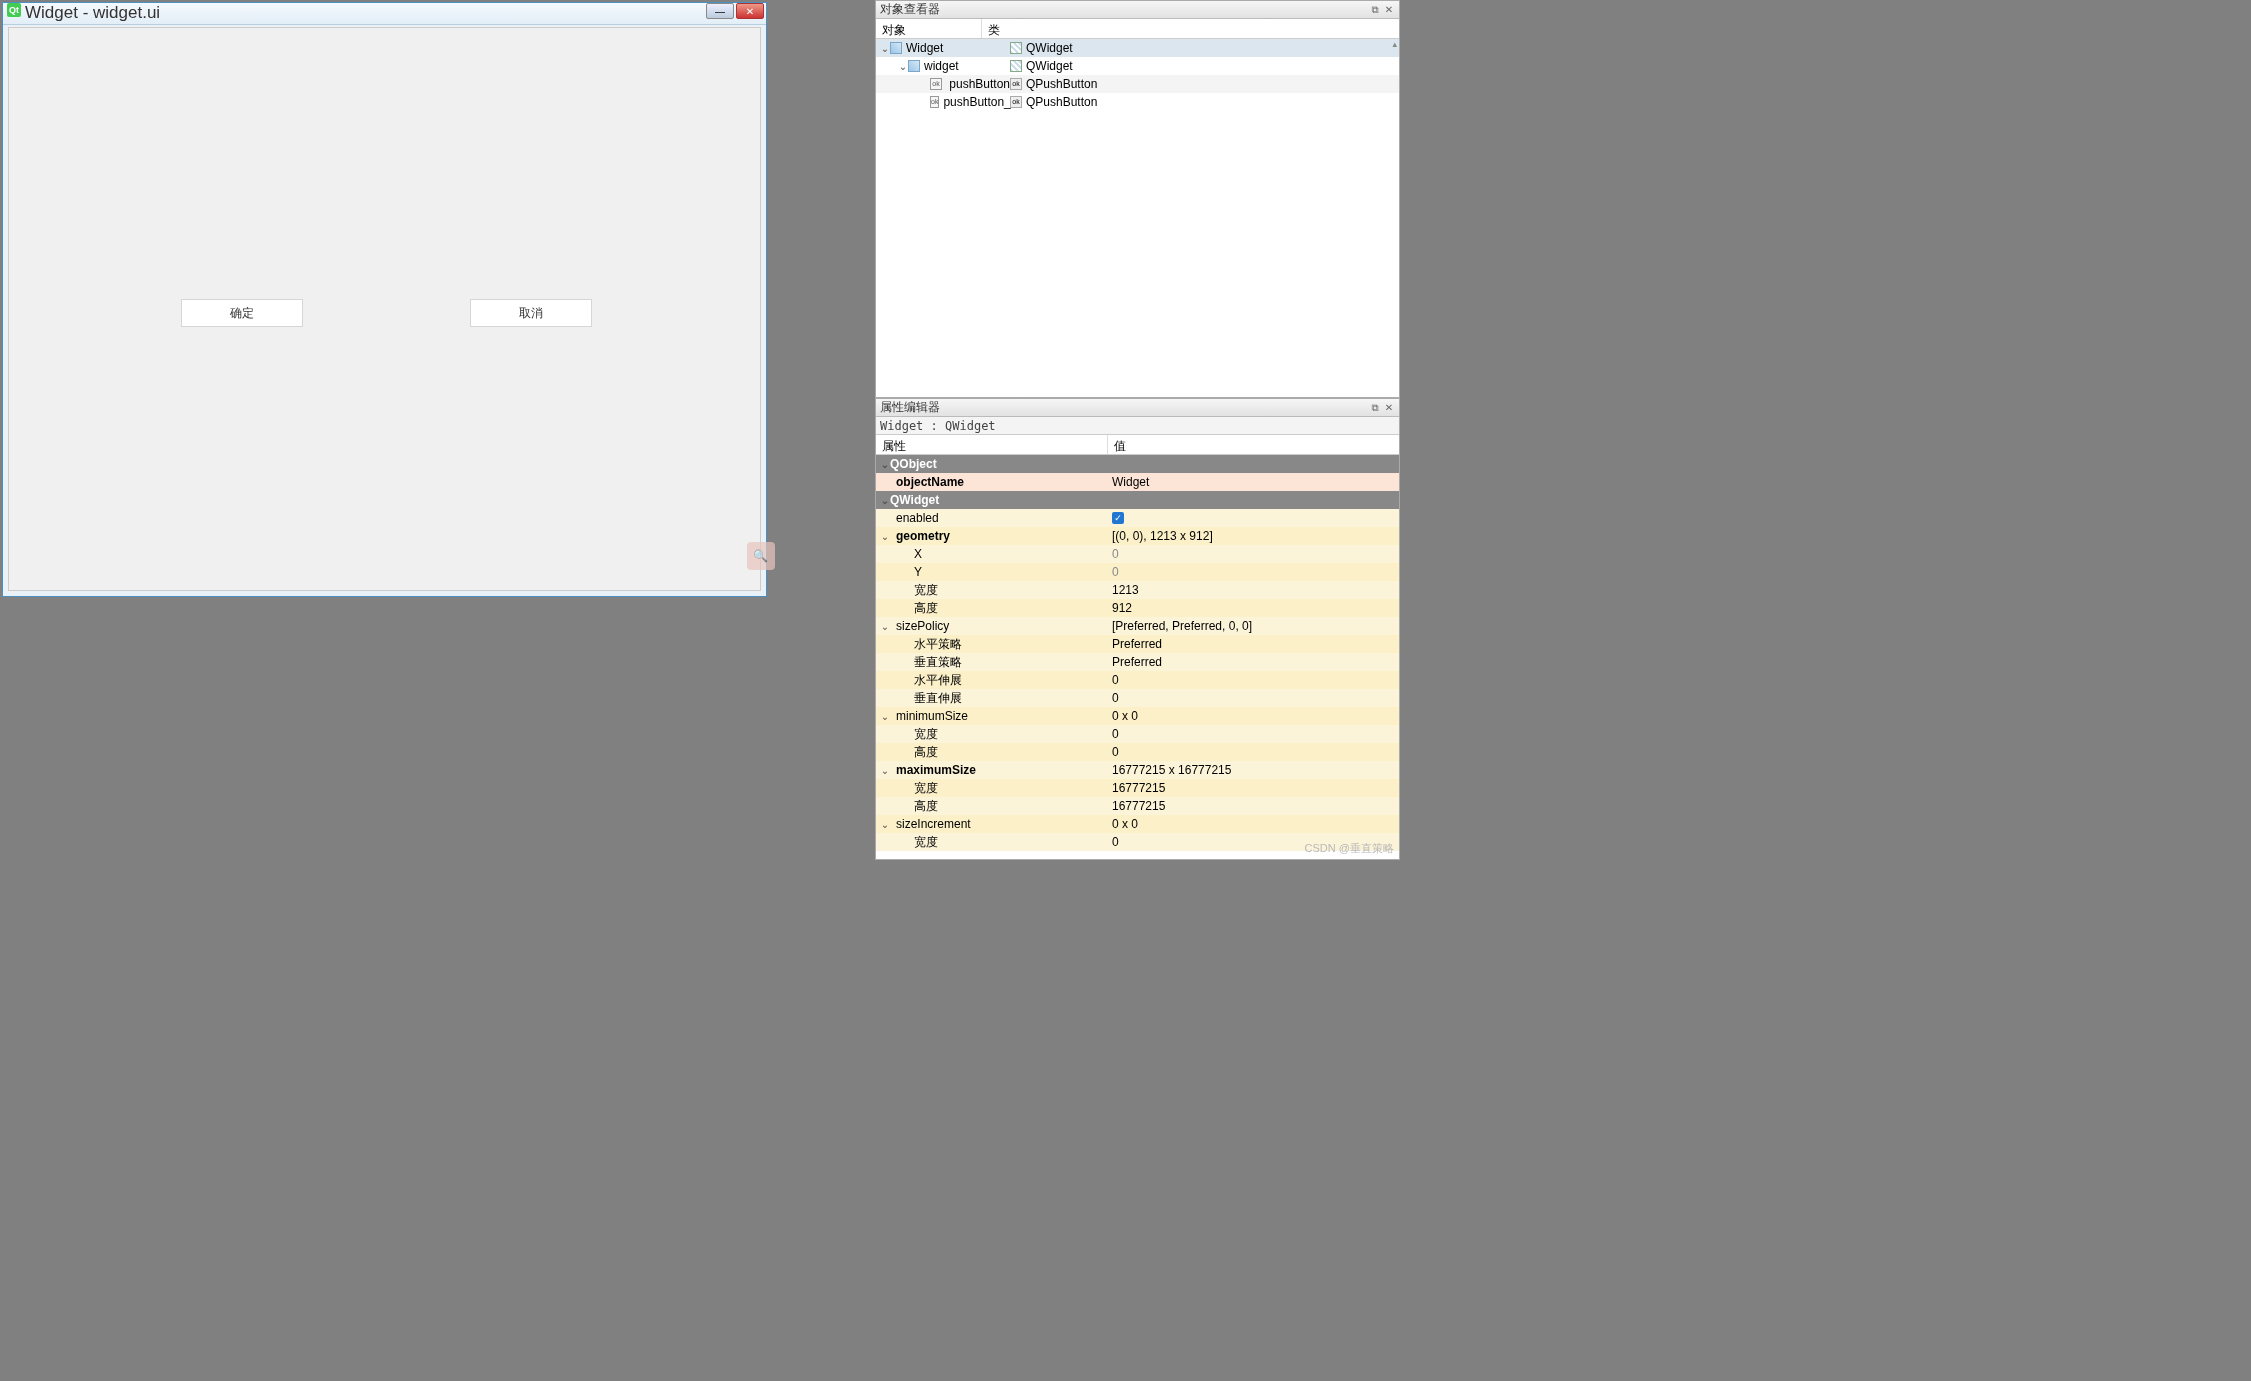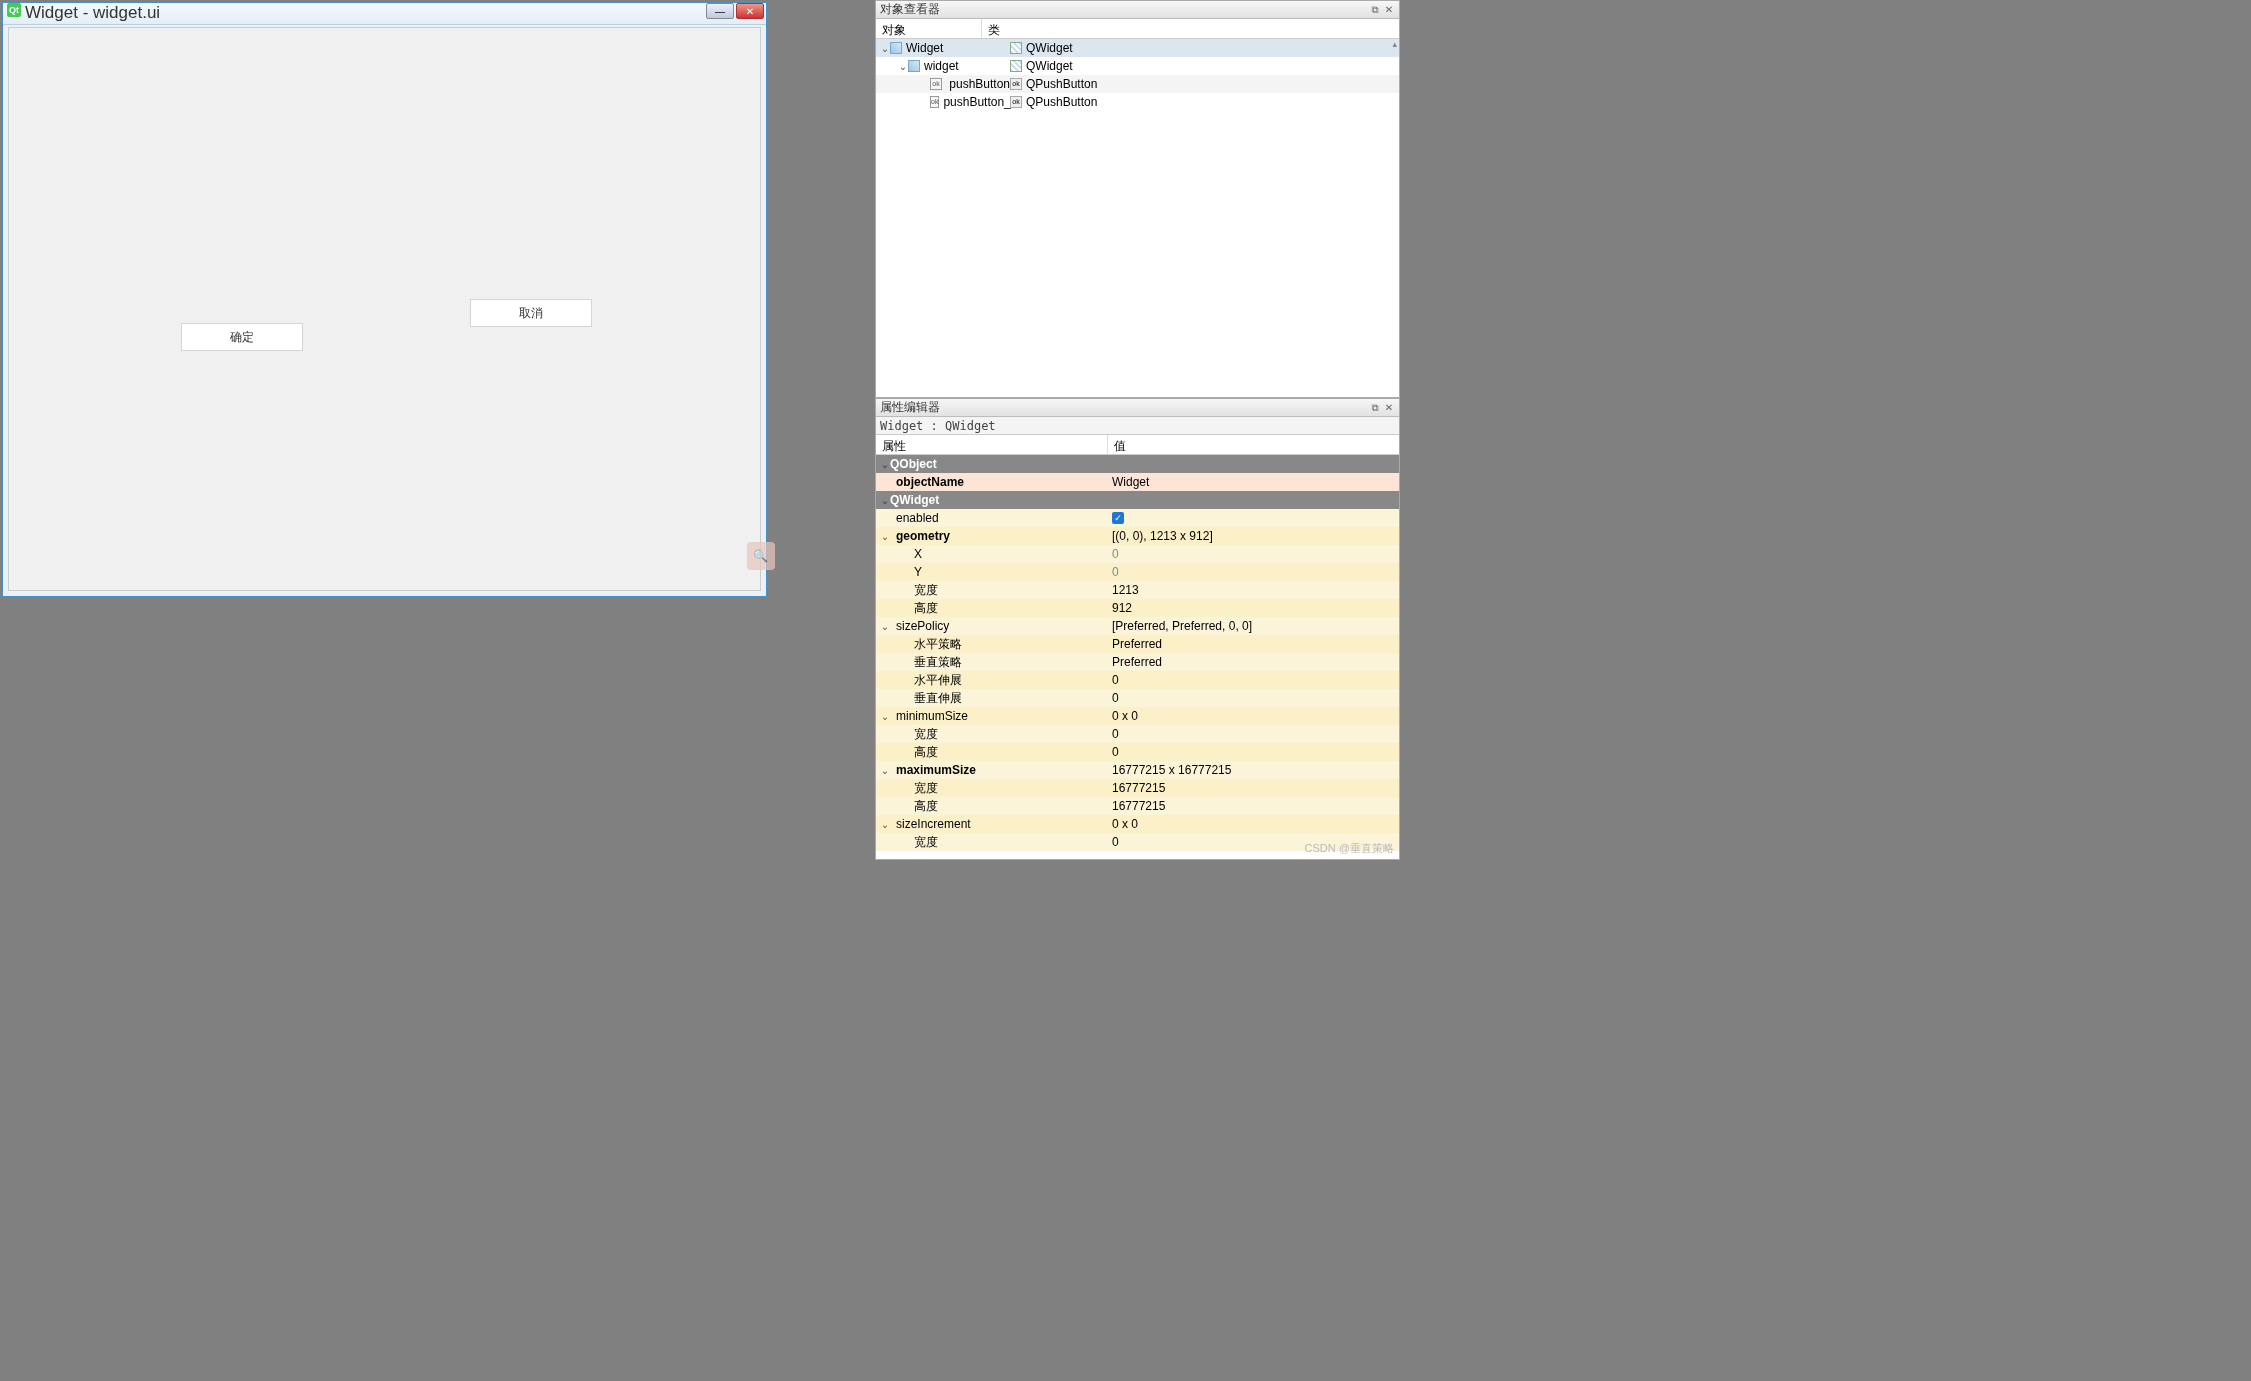--- a/index.html
+++ b/index.html
@@ -9,21 +9,21 @@
     .design-window { position: absolute; left: 2px; top: 2px; width: 765px; height: 595px; background: #eaf2f8; border: 1px solid #4a90c2; }
     .titlebar { display: flex; align-items: flex-start; height: 22px; background: linear-gradient(#f5f9fc,#e2eef7); border-bottom: 1px solid #b8cfe0; padding-left: 4px; }
     .qt-icon { width: 14px; height: 14px; background: #41cd52; border-radius: 2px; color: #fff; font-weight: bold; font-size: 9px; display:flex; align-items:center; justify-content:center; margin-right:4px; }
     .titlebar-text { flex:1; font-size: 17px; color: #333; }
     .win-btns { display:flex; }
     .win-btn { width:28px; height:16px; margin-right:2px; border:1px solid #888; border-radius:2px; display:flex; align-items:center; justify-content:center; font-size:10px;}
     .win-min { background: linear-gradient(#eef,#bcd); }
     .win-close { background: linear-gradient(#e98,#c33); color:#fff; border-color:#a33;}
     .canvas { position:absolute; top:24px; left:5px; right:5px; bottom:5px; background: #f0f0f0; background-image: radial-gradient(#bbb 0.5px, transparent 0.5px); background-size: 6px 6px; border: 1px solid #ccc;}
     .push-button { position:absolute; width: 122px; height: 28px; background: #fff; border: 1px solid #d6d6d6; display:flex; align-items:center; justify-content:center; color:#333; font-size:12px;}
-    .pb1 { left: 172px; top: 271px; margin-top: 24px; }
+    .pb1 { left: 172px; top: 271px; }
     .pb2 { left: 461px; top: 271px; }
     .zoom-badge { position: absolute; right: -15px; bottom: 20px; width: 28px; height:28px; background:#e8c5bd; border-radius:4px; display:flex; align-items:center; justify-content:center; opacity:.7;}
 
     
     .right-col { position:absolute; left: 875px; top:0; width:525px; height:860px; display:flex; flex-direction:column; }
     .panel { border:1px solid #aaa; background:#fff; display:flex; flex-direction:column; }
     .panel-header { background: linear-gradient(#f6f6f6,#e2e2e2); border-bottom:1px solid #bbb; height:18px; display:flex; align-items:center; padding: 0 4px; font-size:12px; color:#333;}
     .panel-header .spacer{flex:1;}
     .hdr-icon { width:12px; height:12px; margin-left:2px; color:#666; cursor:pointer; display:flex; align-items:center; justify-content:center; font-size:10px;}
 

